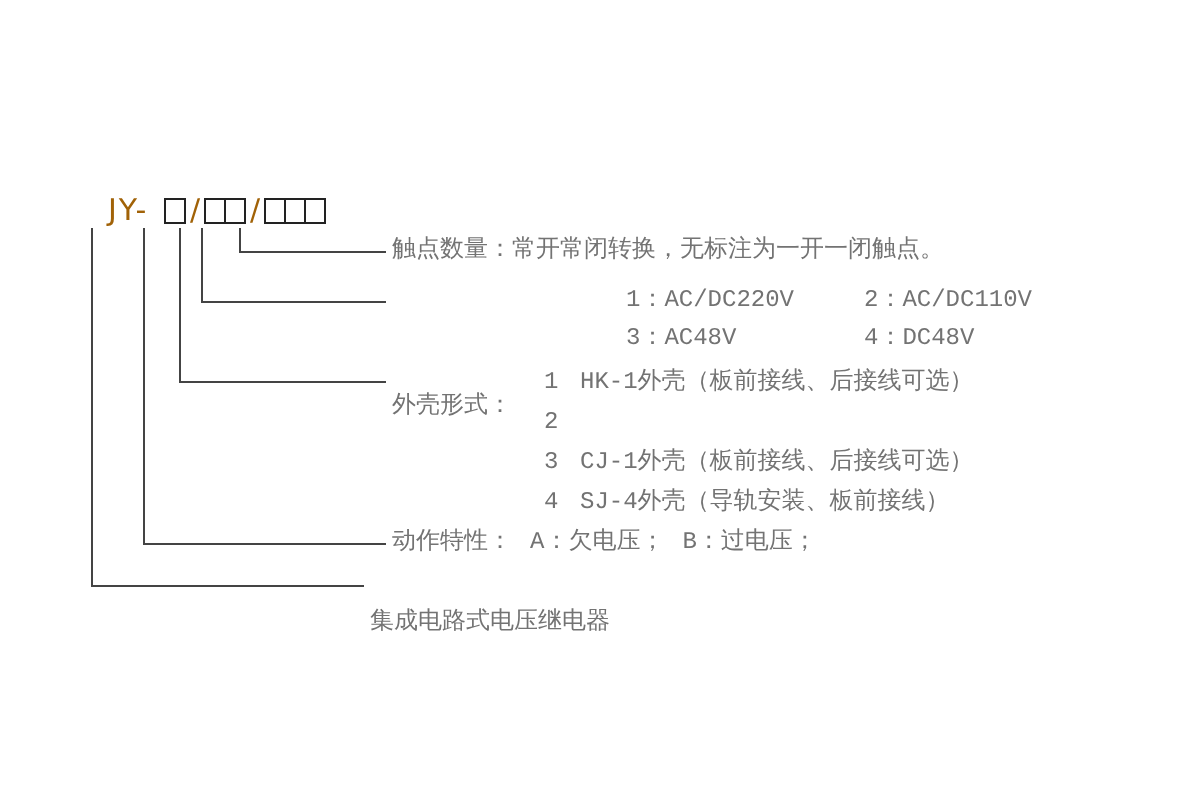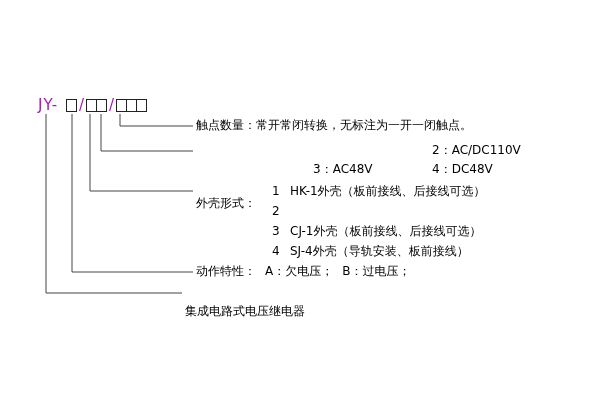--- a/index.html
+++ b/index.html
@@ -15,44 +15,45 @@
     font-family: "DejaVu Sans", "Liberation Sans", sans-serif;
     overflow: hidden;
   }
   .connectors {
     position: absolute;
     left: 0;
     top: 0;
   }
   .code {
     position: absolute;
-    left: 38px;
+    left: 54px;
     top: 96px;
     display: flex;
     align-items: center;
     font-size: 15px;
-    color: #a21caf;
+    color: #a16207;
   }
   .code .prefix { width: 28px; letter-spacing: 1px; }
   .code .sep { width: 9px; text-align: center; }
   .boxgroup { display: flex; }
   .box {
     width: 11px;
     height: 13px;
     border: 1px solid #222222;
     box-sizing: border-box;
     background: #ffffff;
   }
   .boxgroup .box + .box { margin-left: -1px; }
   .label {
     position: absolute;
     font-size: 12px;
     line-height: 13px;
-    color: #000000;
+    color: #737373;
     white-space: nowrap;
+    font-family: Liberation Mono, monospace;
   }
   .action-row { display: flex; justify-content: space-between; }
   .action-opt { margin-left: 9px; }
 </style>
 </head>
 <body>
 
 <div class="canvas">
 
   <svg class="connectors" width="600" height="400" viewBox="0 0 600 400">
@@ -76,20 +77,21 @@
     <span class="sep">/</span>
     <span class="boxgroup">
       <span class="box"></span>
       <span class="box"></span>
       <span class="box"></span>
     </span>
   </div>
 
   <div class="label" style="left:196px;top:119px">触点数量：常开常闭转换，无标注为一开一闭触点。</div>
 
+  <div class="label" style="left:313px;top:144px">1：AC/DC220V</div>
   <div class="label" style="left:432px;top:144px">2：AC/DC110V</div>
   <div class="label" style="left:313px;top:163px">3：AC48V</div>
   <div class="label" style="left:432px;top:163px">4：DC48V</div>
 
   <div class="label" style="left:196px;top:197px">外壳形式：</div>
   <div class="label" style="left:272px;top:185px">1</div>
   <div class="label" style="left:290px;top:185px">HK-1外壳（板前接线、后接线可选）</div>
   <div class="label" style="left:272px;top:205px">2</div>
   <div class="label" style="left:272px;top:225px">3</div>
   <div class="label" style="left:290px;top:225px">CJ-1外壳（板前接线、后接线可选）</div>

